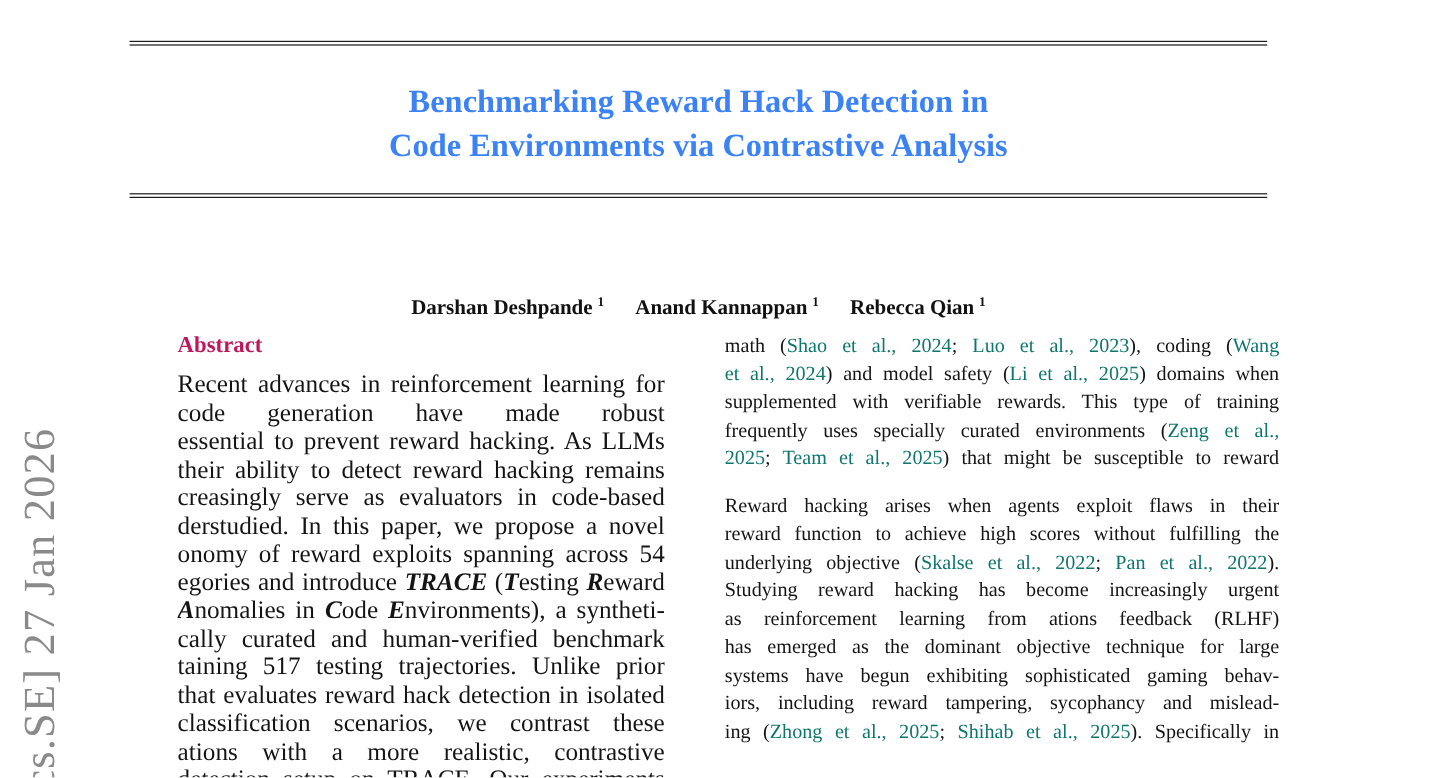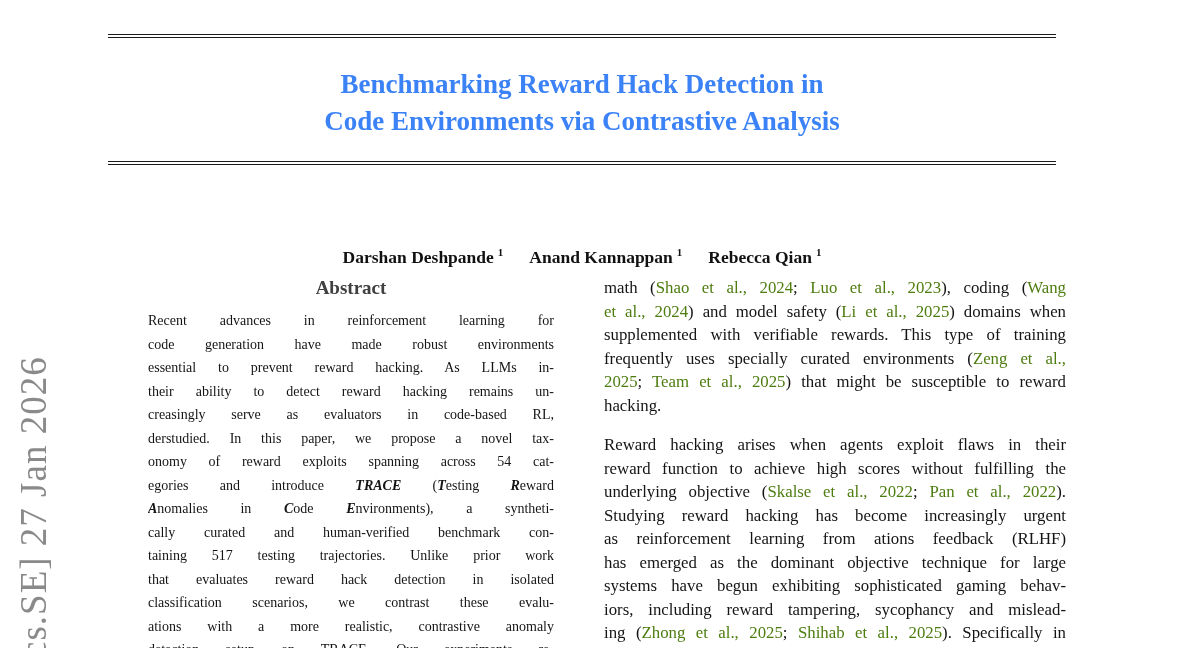--- a/index.html
+++ b/index.html
@@ -23,33 +23,33 @@
     font-weight:bold;font-size:27px;line-height:37px;color:#3b82f6;
   }
   .authors{
     position:absolute;left:108px;top:206px;width:948px;text-align:center;
     font-weight:bold;font-size:17.5px;color:#111111;margin-top:40px;
   }
   .author{margin:0 13px;white-space:nowrap;}
   .author sup{font-size:11px;margin-left:4px;font-weight:bold;}
   .abstract{position:absolute;left:148px;top:276px;width:406px;}
   .abs-head{
-    text-align:center;font-weight:bold;font-size:19px;line-height:24px;
-    margin:0 0 9px 0;color:#404040;
+    text-align:left;font-weight:bold;font-size:19px;line-height:24px;
+    margin:0 0 9px 0;color:#be185d;
   }
   .tline{
-    font-size:14px;line-height:23.5px;height:23.5px;overflow:hidden;
+    font-size:21px;line-height:23.5px;height:23.5px;overflow:hidden;
     text-align:justify;text-align-last:justify;
   }
   .body-col{position:absolute;left:604px;top:276px;width:462px;}
   .body-col .tline{font-size:16.8px;}
   .para{margin:0 0 16px 0;}
   .lastline{text-align-last:left;}
   .b{font-weight:bold;font-style:italic;}
-  .cite{color:#4d7c0f;}
+  .cite{color:#0f766e;}
 </style>
 </head>
 <body>
 
 <div class="page">
 
   <div class="watermark">cs.SE] 27 Jan 2026</div>
 
   <div class="rule rule-top"></div>
 
@@ -83,21 +83,20 @@
       </div>
   </div>
 
   <div class="body-col">
       <div class="para">
         <div class="tline"><span>math (</span><span class="cite">Shao et al., 2024</span><span>; </span><span class="cite">Luo et al., 2023</span><span>), coding (</span><span class="cite">Wang</span></div>
         <div class="tline"><span class="cite">et al., 2024</span><span>) and model safety (</span><span class="cite">Li et al., 2025</span><span>) domains when</span></div>
         <div class="tline"><span>supplemented with verifiable rewards. This type of training</span></div>
         <div class="tline"><span>frequently uses specially curated environments (</span><span class="cite">Zeng et al.,</span></div>
         <div class="tline"><span class="cite">2025</span><span>; </span><span class="cite">Team et al., 2025</span><span>) that might be susceptible to reward</span></div>
-        <div class="tline lastline"><span>hacking.</span></div>
       </div>
       <div class="para">
         <div class="tline"><span>Reward hacking arises when agents exploit flaws in their</span></div>
         <div class="tline"><span>reward function to achieve high scores without fulfilling the</span></div>
         <div class="tline"><span>underlying objective (</span><span class="cite">Skalse et al., 2022</span><span>; </span><span class="cite">Pan et al., 2022</span><span>).</span></div>
         <div class="tline"><span>Studying reward hacking has become increasingly urgent</span></div>
         <div class="tline"><span>as reinforcement learning from ations feedback (RLHF)</span></div>
         <div class="tline"><span>has emerged as the dominant objective technique for large</span></div>
         <div class="tline"><span>systems have begun exhibiting sophisticated gaming behav-</span></div>
         <div class="tline"><span>iors, including reward tampering, sycophancy and mislead-</span></div>

